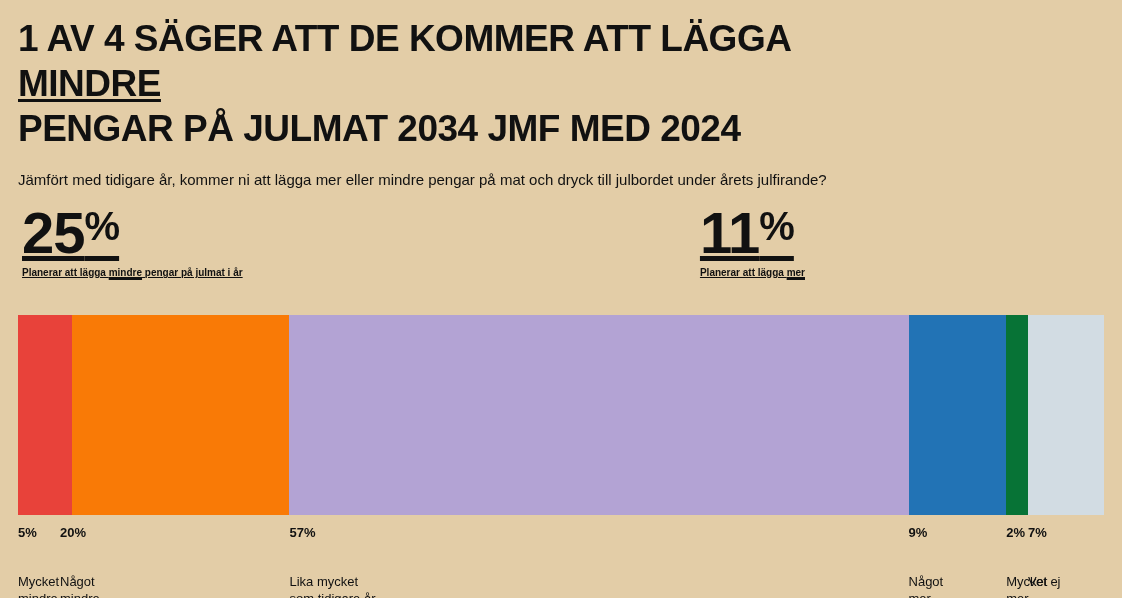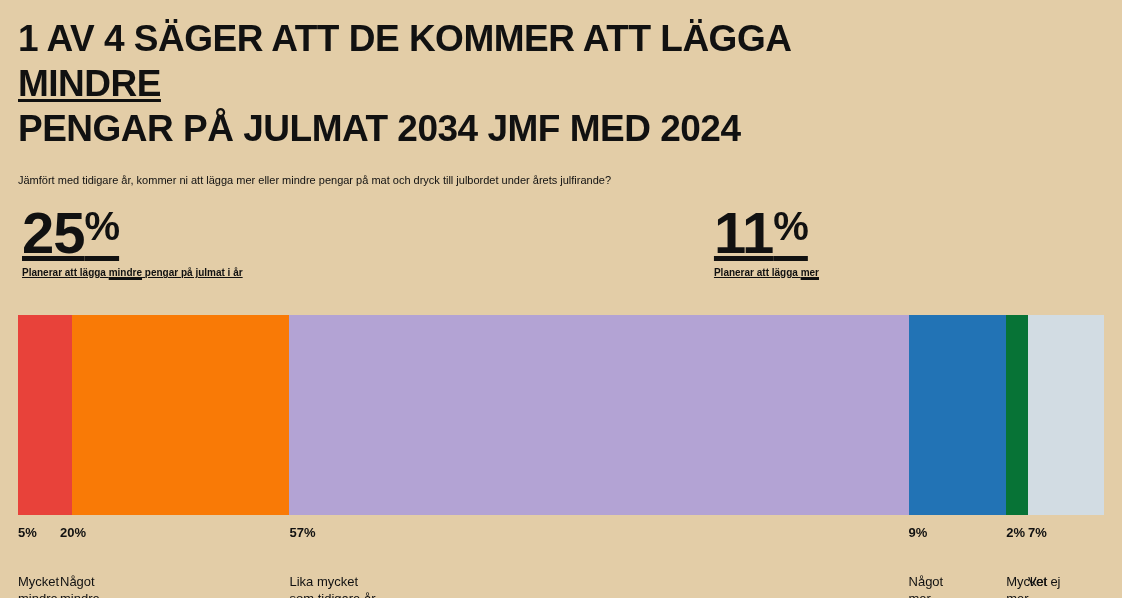--- a/index.html
+++ b/index.html
@@ -30,37 +30,37 @@
     padding-top: 16px;
     margin: 0;
     max-width: 1060px;
   }
   .headline .u {
     text-decoration: underline;
     text-underline-offset: 3px;
     text-decoration-thickness: 3px;
   }
   .subhead {
-    font-size: 11px;
+    font-size: 15px;
     line-height: 18px;
     margin-top: 20px;
     font-weight: normal;
   }
   .stats {
     position: relative;
     height: 110px;
     margin-top: 14px;
   }
   .stat {
     position: absolute;
     top: 0;
     text-decoration: underline;
   }
   .stat.left { left: 4px; }
-  .stat.right { right: 94px; text-align: left; }
+  .stat.right { right: 108px; text-align: left; }
   .bignum {
     font-size: 58px;
     line-height: 60px;
     font-weight: bold;
     letter-spacing: -1px;
     margin: 0;
   }
   .bignum .pct {
     font-size: 40px;
     vertical-align: top;

